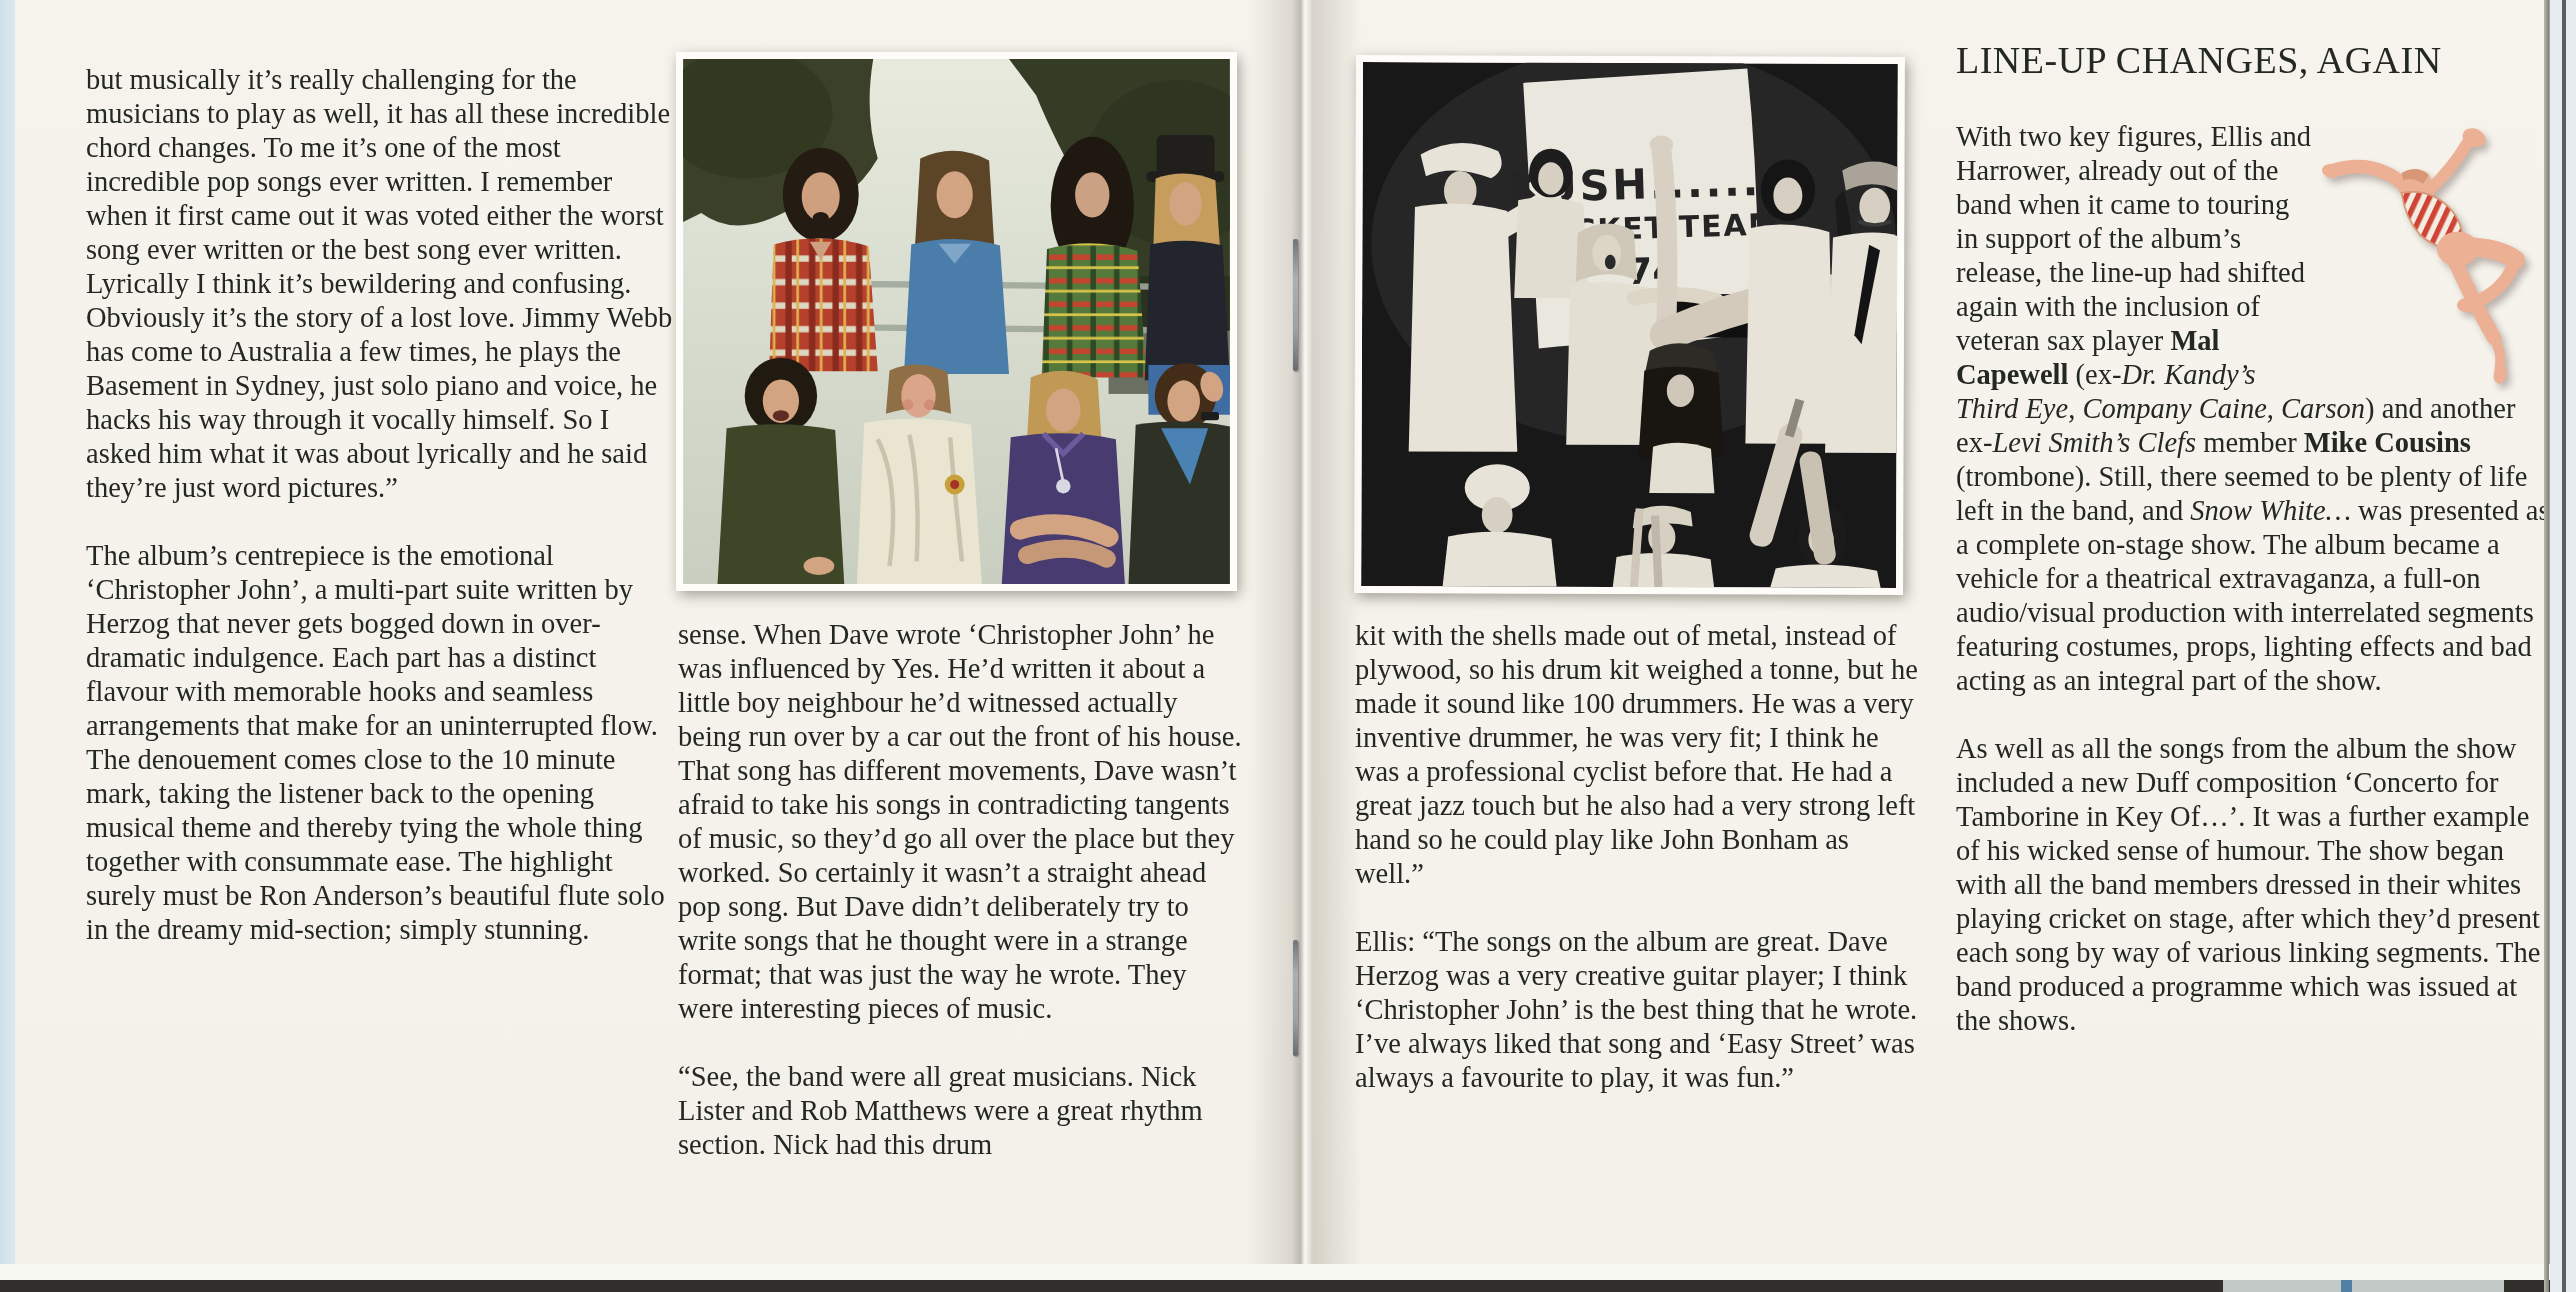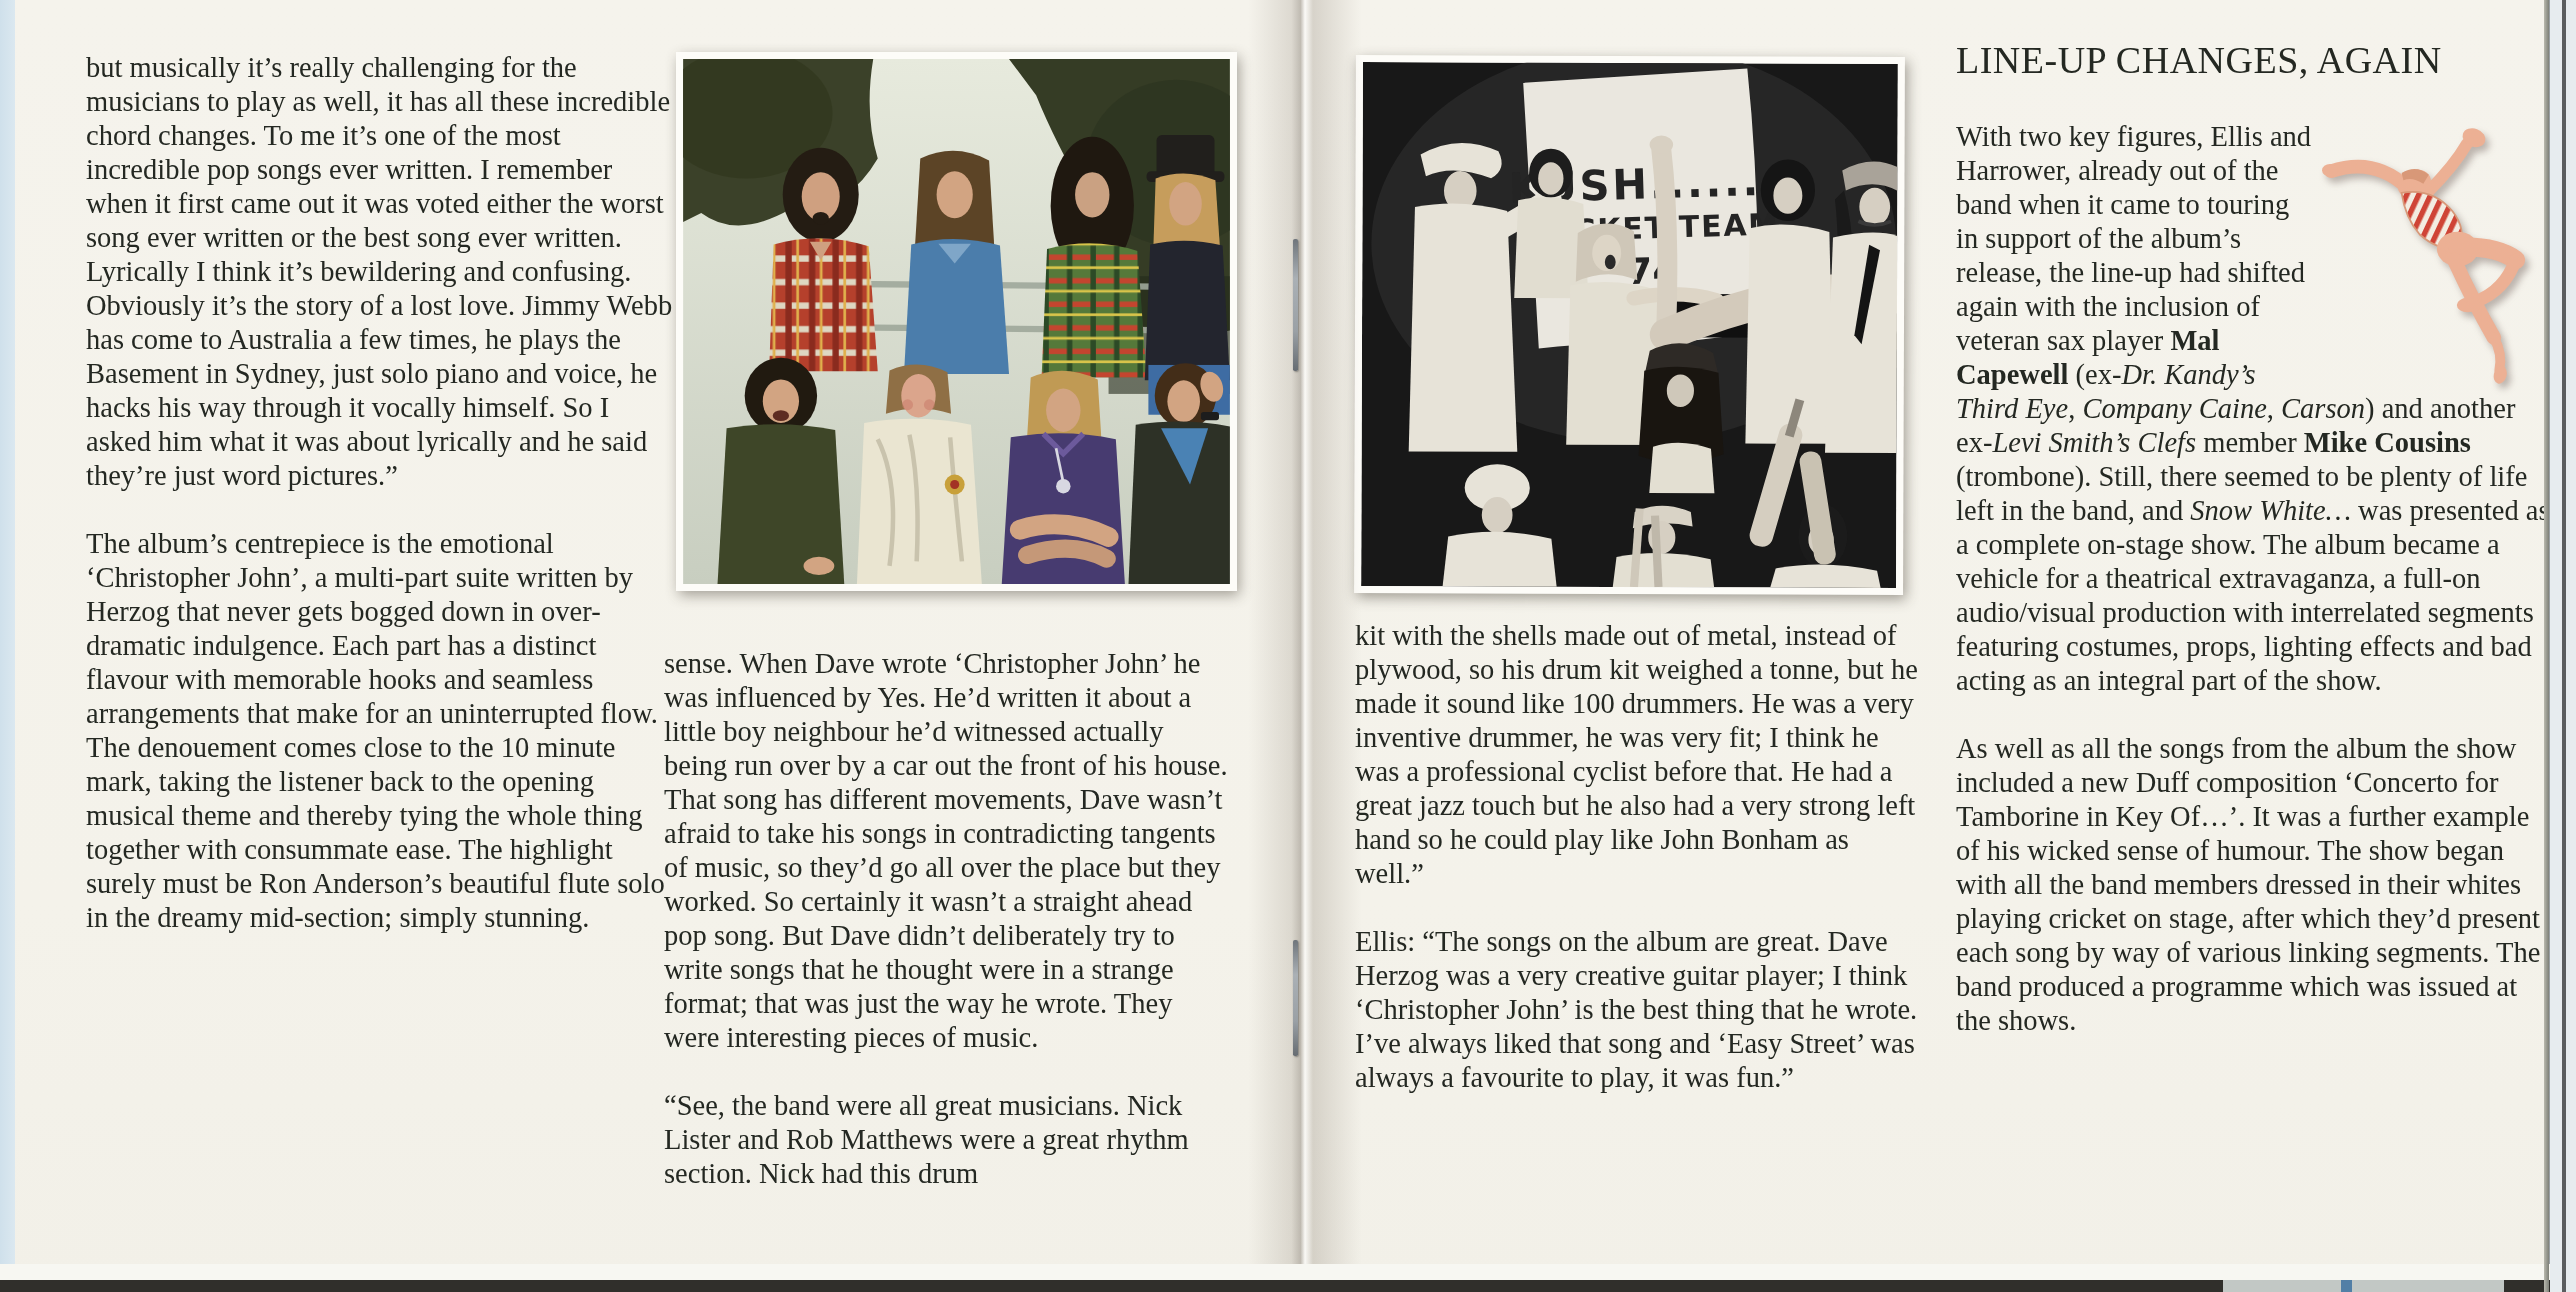--- a/index.html
+++ b/index.html
@@ -21,22 +21,22 @@
   .gutter{position:absolute;left:1248px;top:0;width:114px;height:1280px;
     background:linear-gradient(90deg,rgba(0,0,0,0) 0%,rgba(95,82,66,0.16) 38%,rgba(70,58,45,0.30) 46%,
                rgba(255,255,255,0.55) 50%,rgba(95,82,66,0.20) 57%,rgba(0,0,0,0) 100%);}
   .staple{position:absolute;left:1293px;width:4.5px;background:linear-gradient(180deg,#6f757b,#aab0b5 30%,#9aa0a5 70%,#666c72);
           border-radius:1.8px;box-shadow:0.9px 0.9px 1.8px rgba(0,0,0,.35);}
   .staple.s1{top:239px;height:132px;}
   .staple.s2{top:940px;height:116px;}
   
   .col{position:absolute;font-size:28.5px;line-height:34px;text-align:left;}
   .col p{margin:0 0 34px 0;}
-  .col1{left:86px;top:51px;width:593px;}
-  .col2{left:664px;top:618px;width:565px;margin-top:29px;}
+  .col1{left:86px;top:63px;width:593px;}
+  .col2{left:678px;top:618px;width:565px;}
   .col3{left:1355px;top:619px;width:569px;}
   .col4{left:1956px;top:43px;width:594px;}
   .heading{font-size:38px;font-weight:normal;letter-spacing:0.5px;margin:0 12px 43px 0;}
   .seg-n{font-style:normal;font-weight:normal;}
   .seg-b{font-weight:bold;}
   .seg-i{font-style:italic;}
   .seg-bi{font-weight:normal;font-style:italic;}
   
   .photo-frame{position:absolute;background:#fdfcf8;padding:7.2px;
                box-shadow:2.7px 4.5px 12.7px rgba(60,54,42,.45);}

